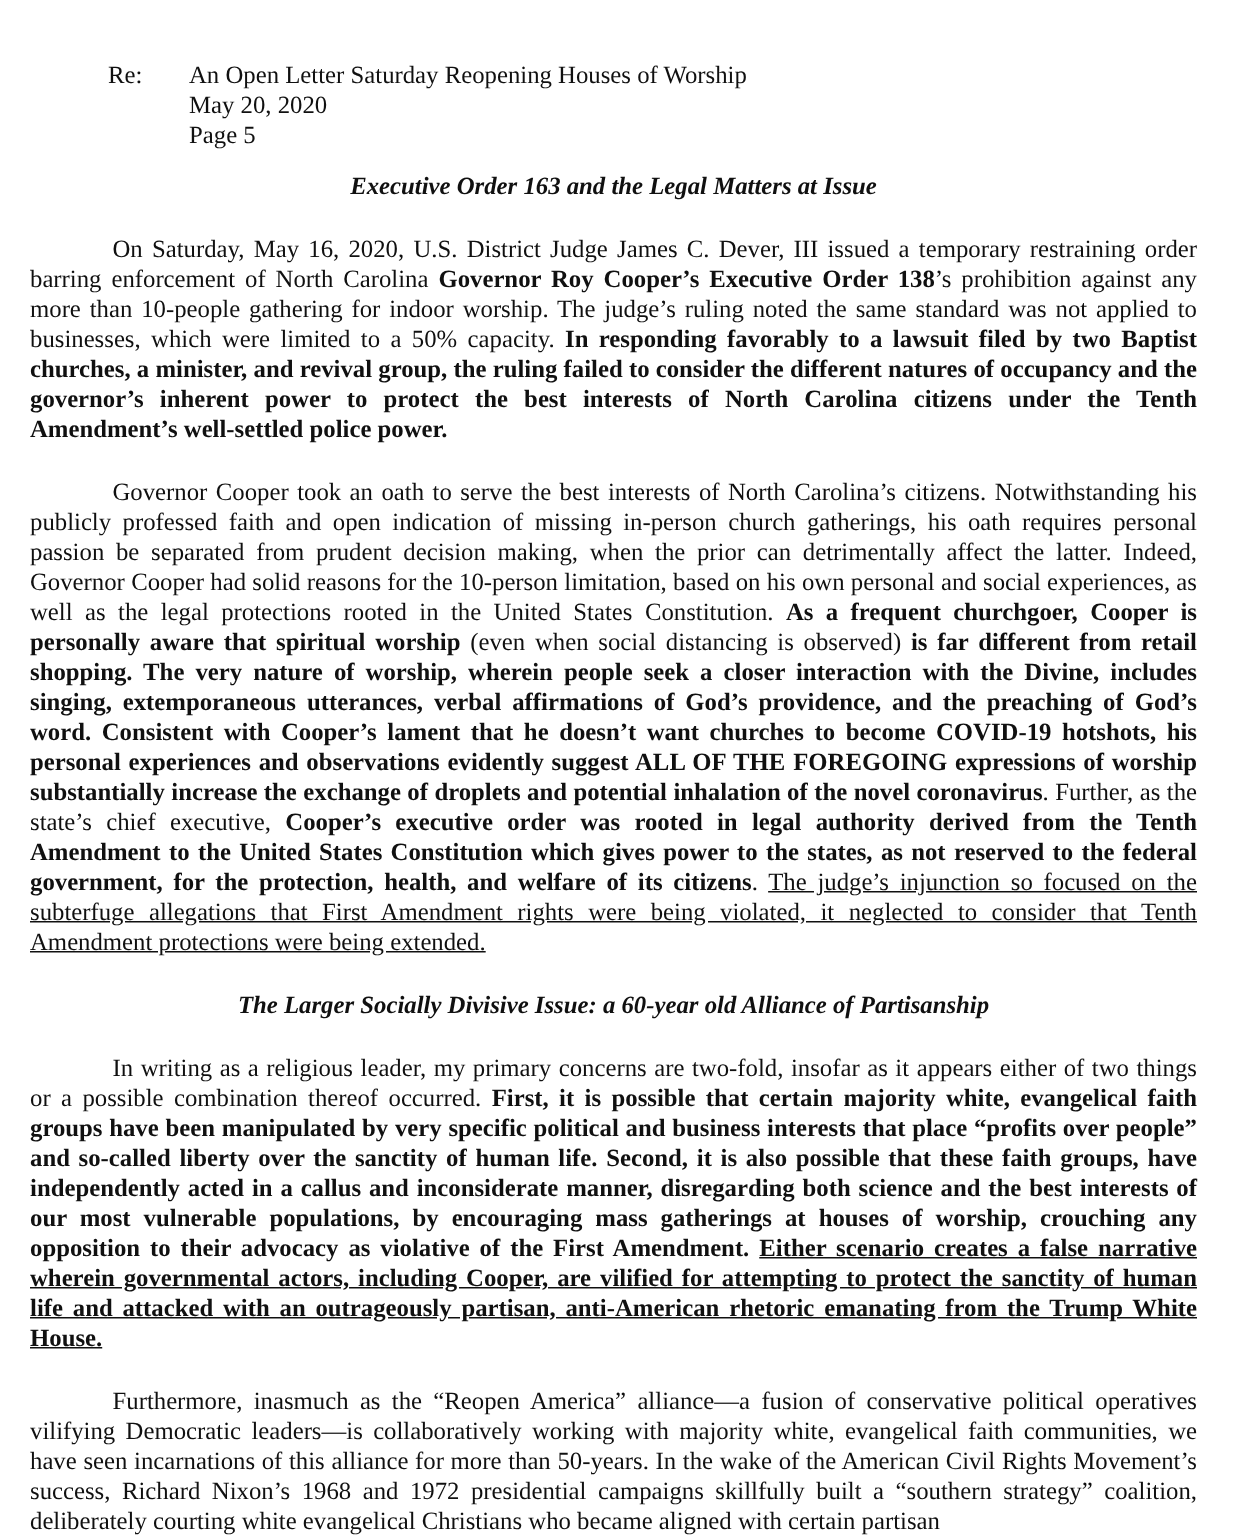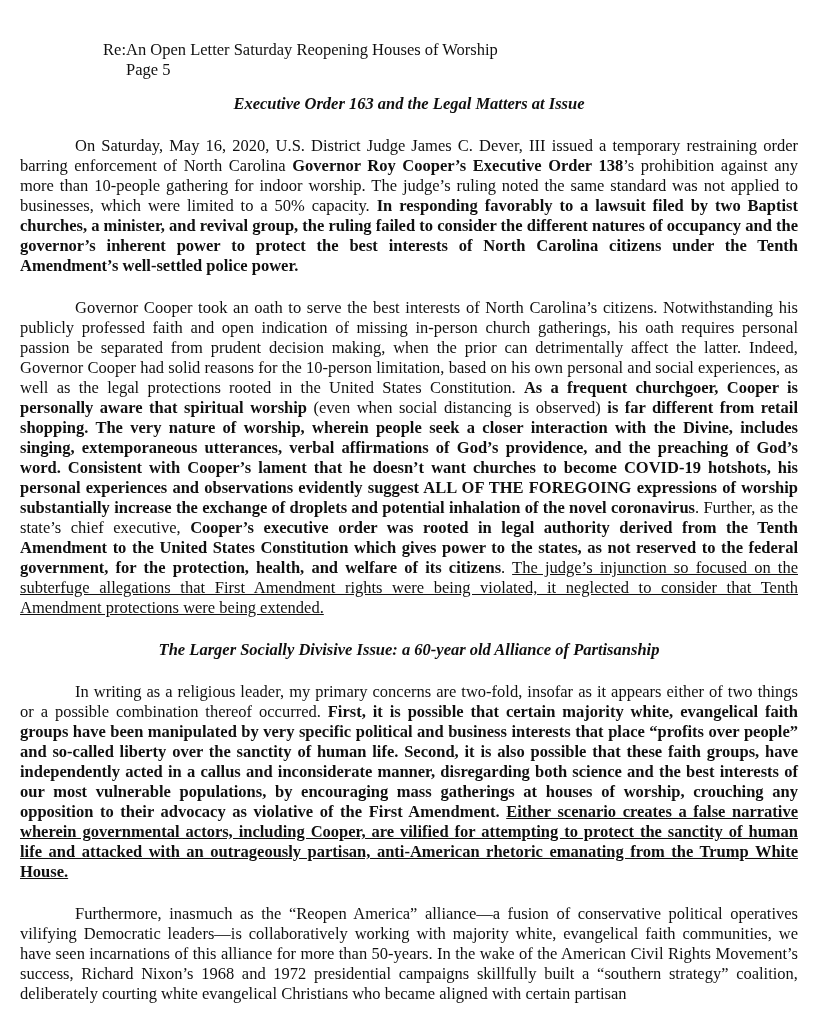--- a/index.html
+++ b/index.html
@@ -24,21 +24,20 @@
     background: #ffffff;
   }
   .re-block {
     display: flex;
     align-items: flex-start;
     margin-left: 52px;
     margin-bottom: 14px;
   }
   .re-label {
     flex: 0 0 54px;
-    text-align: right;
   }
   .re-lines > div {
     line-height: 20px;
   }
   .section-heading {
     margin: 0 0 22px 0;
     text-align: center;
     font-size: 16.5px;
     line-height: 20px;
     font-weight: bold;
@@ -57,20 +56,21 @@
 </style>
 </head>
 <body>
 
 <div class="page">
 
   <div class="re-block">
     <span class="re-label">Re:</span>
     <div class="re-lines">
       <div>An Open Letter Saturday Reopening Houses of Worship</div>
+      <div>May 20, 2020</div>
       <div>Page 5</div>
     </div>
   </div>
 
   <h2 class="section-heading">Executive Order 163 and the Legal Matters at Issue</h2>
 
   <p class="body-para"><span>On Saturday, May 16, 2020, U.S. District Judge James C. Dever, III issued a temporary restraining order barring enforcement of North Carolina </span><span class="b">Governor Roy Cooper’s Executive Order 138</span><span>’s prohibition against any more than 10-people gathering for indoor worship. The judge’s ruling noted the same standard was not applied to businesses, which were limited to a 50% capacity. </span><span class="b">In responding favorably to a lawsuit filed by two Baptist churches, a minister, and revival group, the ruling failed to consider the different natures of occupancy and the governor’s inherent power to protect the best interests of North Carolina citizens under the Tenth Amendment’s well-settled police power.</span></p>
 
   <p class="body-para"><span>Governor Cooper took an oath to serve the best interests of North Carolina’s citizens. Notwithstanding his publicly professed faith and open indication of missing in-person church gatherings, his oath requires personal passion be separated from prudent decision making, when the prior can detrimentally affect the latter. Indeed, Governor Cooper had solid reasons for the 10-person limitation, based on his own personal and social experiences, as well as the legal protections rooted in the United States Constitution. </span><span class="b">As a frequent churchgoer, Cooper is personally aware that spiritual worship </span><span>(even when social distancing is observed) </span><span class="b">is far different from retail shopping. The very nature of worship, wherein people seek a closer interaction with the Divine, includes singing, extemporaneous utterances, verbal affirmations of God’s providence, and the preaching of God’s word. Consistent with Cooper’s lament that he doesn’t want churches to become COVID-19 hotshots, his personal experiences and observations evidently suggest ALL OF THE FOREGOING expressions of worship substantially increase the exchange of droplets and potential inhalation of the novel coronavirus</span><span>. Further, as the state’s chief executive, </span><span class="b">Cooper’s executive order was rooted in legal authority derived from the Tenth Amendment to the United States Constitution which gives power to the states, as not reserved to the federal government, for the protection, health, and welfare of its citizens</span><span>. </span><span class="u">The judge’s injunction so focused on the subterfuge allegations that First Amendment rights were being violated, it neglected to consider that Tenth Amendment protections were being extended.</span></p>
 

